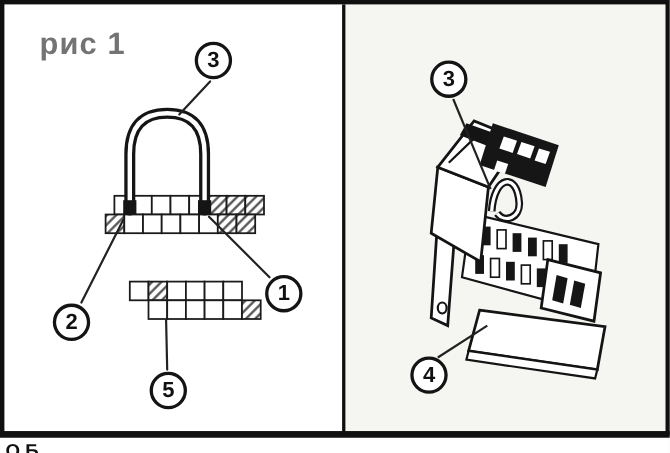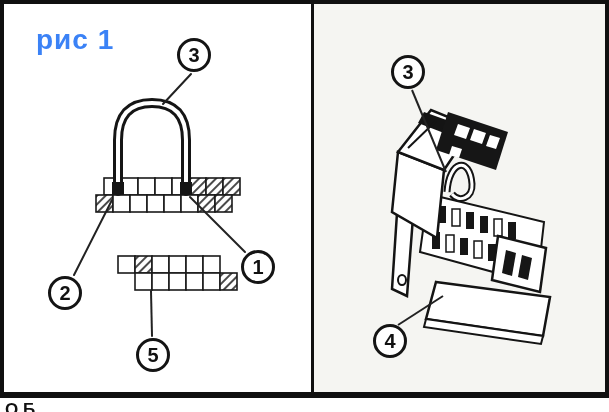--- a/index.html
+++ b/index.html
@@ -152,21 +152,21 @@
         <path d="M447 192 C449 160 470 156 472 184 C473 198 459 203 452 194" stroke="#ffffff" stroke-width="3" fill="none"></path>
       </g>
 
       <g stroke="#222222" stroke-width="2">
         <line x1="412" y1="90" x2="446" y2="172"></line>
         <line x1="398" y1="325" x2="443" y2="296"></line>
       </g>
     </g>
   </svg>
 
-  <div class="fig-label" style="color: #3b82f6;">рис 1</div>
+  <div class="fig-label" style="color: #737373;">рис 1</div>
 
   <div class="callout" style="left:177px; top:38px;">
     <span>3</span>
   </div>
   <div class="callout" style="left:48px;  top:276px;">
     <span>2</span>
   </div>
   <div class="callout" style="left:241px; top:250px;">
     <span>1</span>
   </div>

